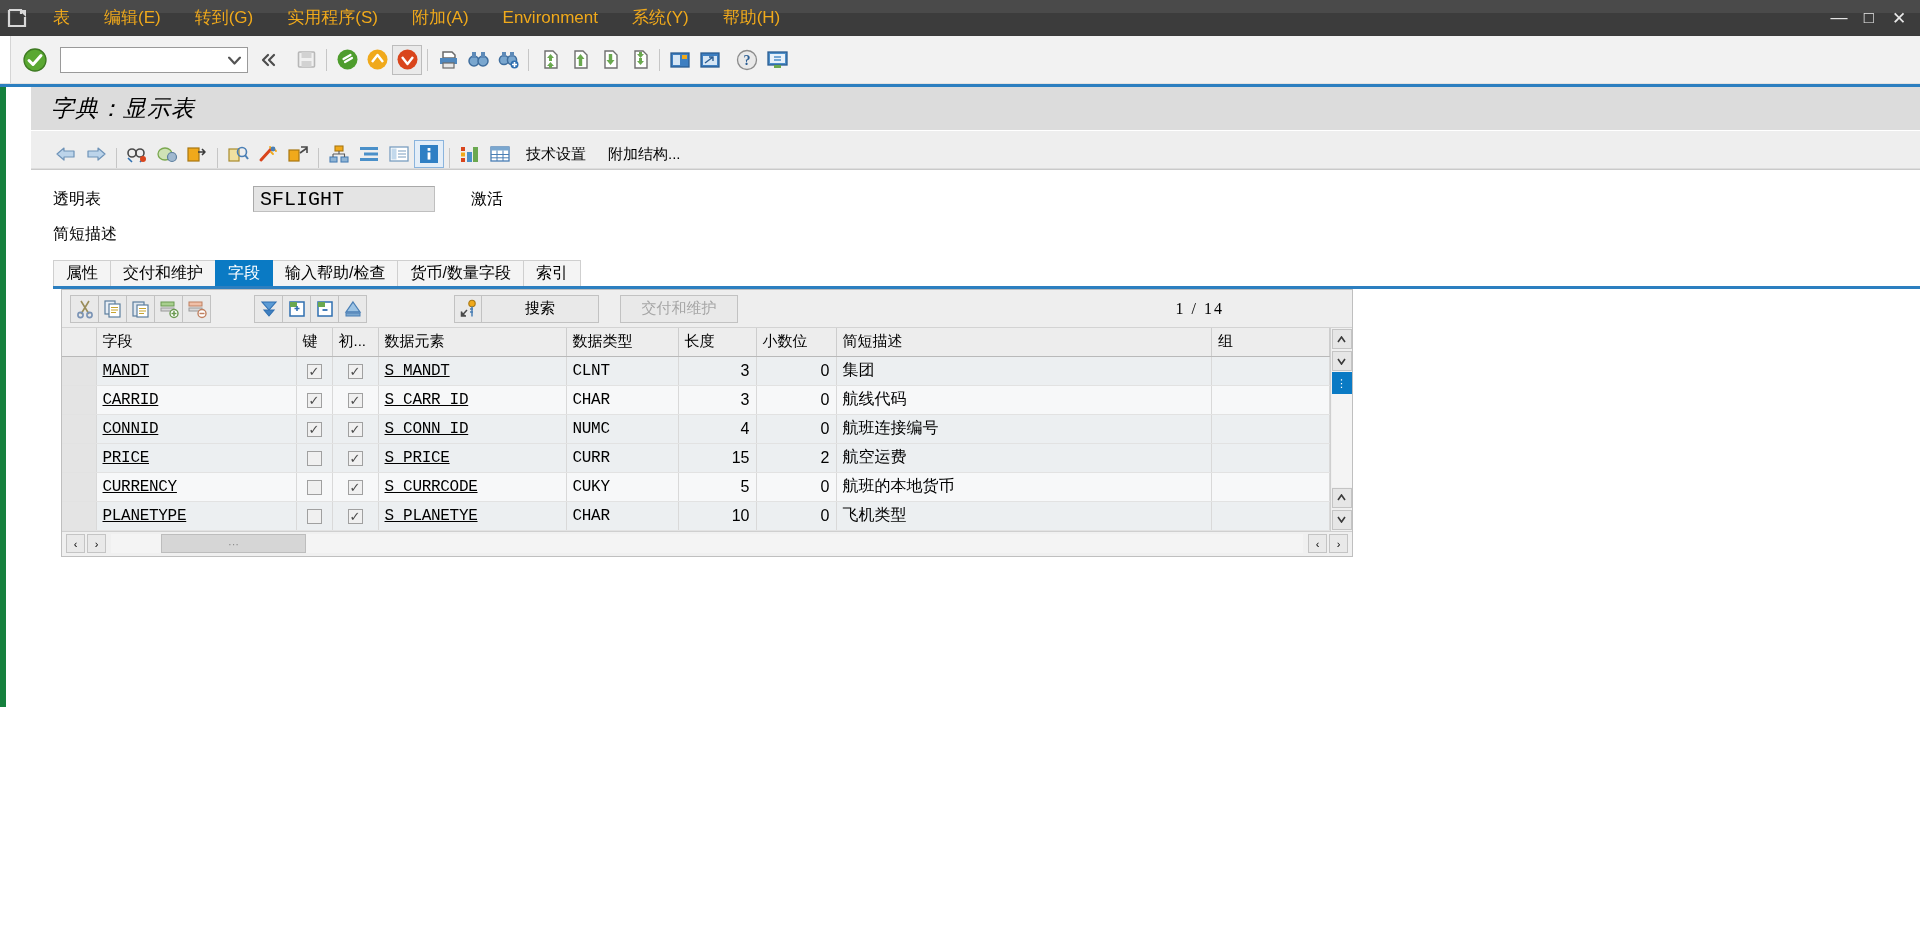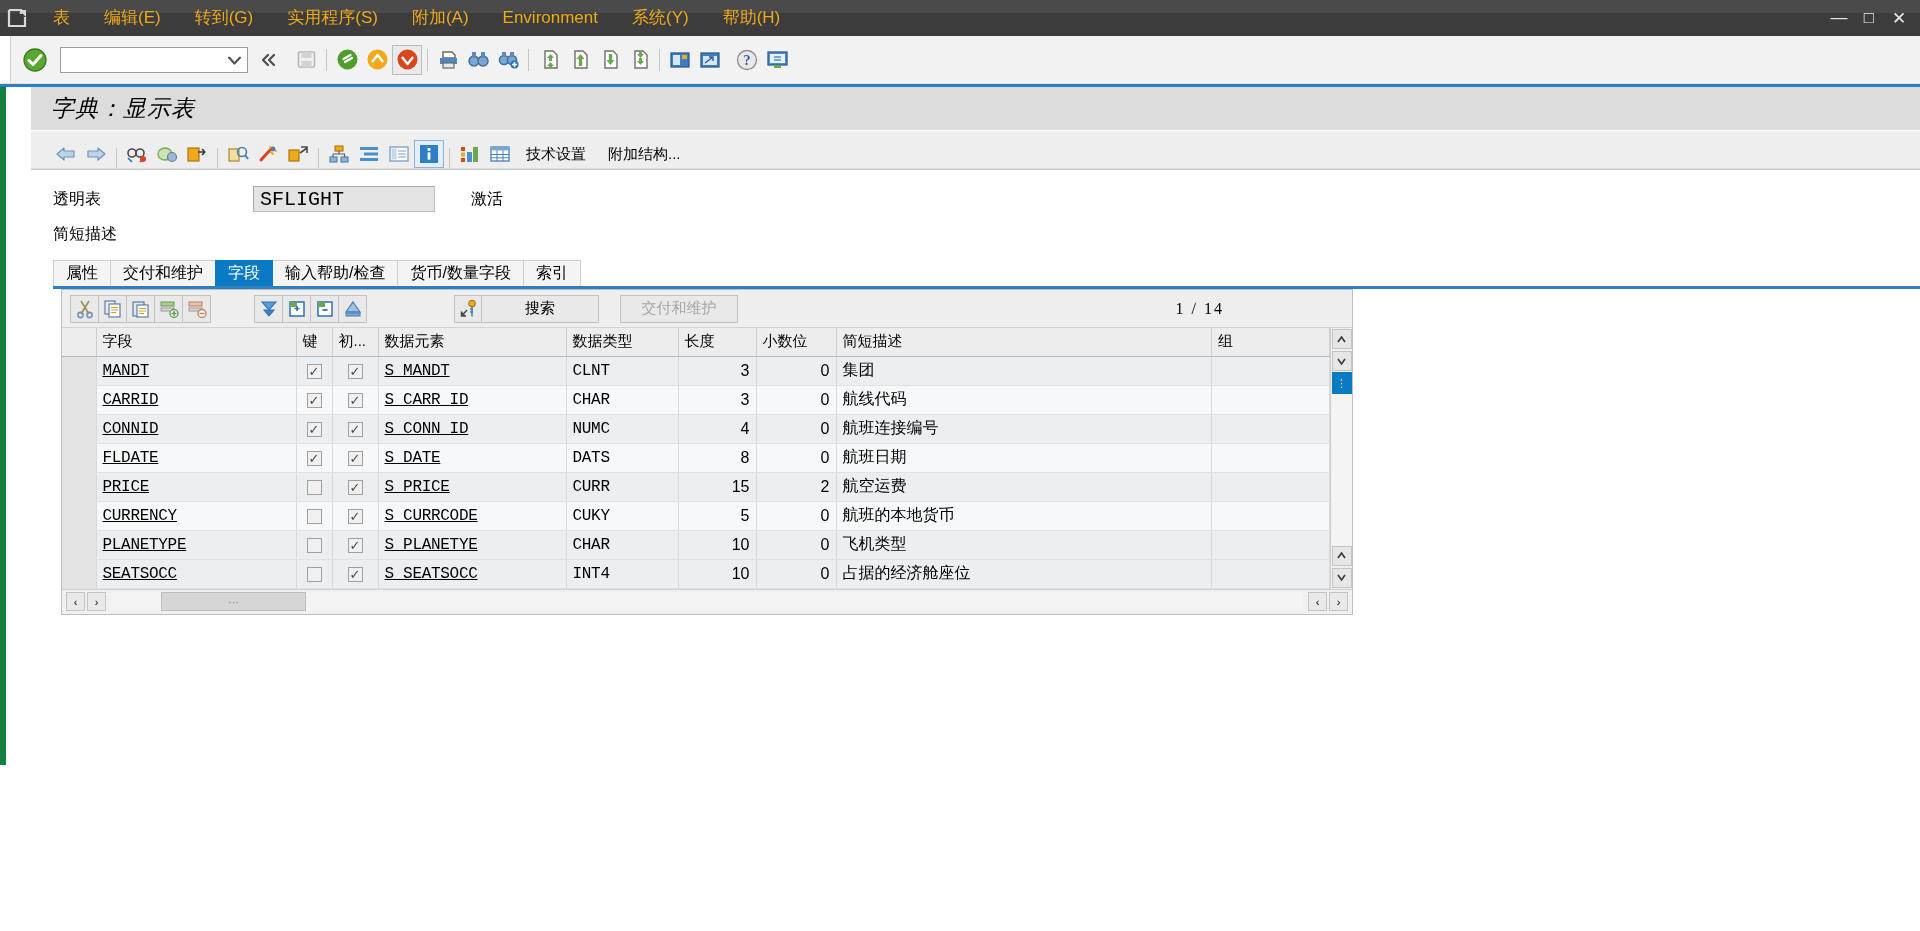--- a/index.html
+++ b/index.html
@@ -780,32 +780,20 @@
                 <td class="mono"><span class="linkish">CONNID</span></td>
                 <td class="c-center"><span class="cb">✓</span></td>
                 <td class="c-center"><span class="cb">✓</span></td>
                 <td class="mono"><span class="linkish">S_CONN_ID</span></td>
                 <td class="mono">NUMC</td>
                 <td class="num">4</td>
                 <td class="num">0</td>
                 <td>航班连接编号</td>
                 <td></td>
               </tr>
-              <tr class="row-norm">
-                <td class="rowsel"></td>
-                <td class="mono"><span class="linkish">FLDATE</span></td>
-                <td class="c-center"><span class="cb">✓</span></td>
-                <td class="c-center"><span class="cb">✓</span></td>
-                <td class="mono"><span class="linkish">S_DATE</span></td>
-                <td class="mono">DATS</td>
-                <td class="num">8</td>
-                <td class="num">0</td>
-                <td>航班日期</td>
-                <td></td>
-              </tr>
               <tr class="row-alt">
                 <td class="rowsel"></td>
                 <td class="mono"><span class="linkish">PRICE</span></td>
                 <td class="c-center"><span class="cb off">✓</span></td>
                 <td class="c-center"><span class="cb">✓</span></td>
                 <td class="mono"><span class="linkish">S_PRICE</span></td>
                 <td class="mono">CURR</td>
                 <td class="num">15</td>
                 <td class="num">2</td>
                 <td>航空运费</td>
@@ -828,32 +816,20 @@
                 <td class="mono"><span class="linkish">PLANETYPE</span></td>
                 <td class="c-center"><span class="cb off">✓</span></td>
                 <td class="c-center"><span class="cb">✓</span></td>
                 <td class="mono"><span class="linkish">S_PLANETYE</span></td>
                 <td class="mono">CHAR</td>
                 <td class="num">10</td>
                 <td class="num">0</td>
                 <td>飞机类型</td>
                 <td></td>
               </tr>
-              <tr class="row-alt">
-                <td class="rowsel"></td>
-                <td class="mono"><span class="linkish">SEATSOCC</span></td>
-                <td class="c-center"><span class="cb off">✓</span></td>
-                <td class="c-center"><span class="cb">✓</span></td>
-                <td class="mono"><span class="linkish">S_SEATSOCC</span></td>
-                <td class="mono">INT4</td>
-                <td class="num">10</td>
-                <td class="num">0</td>
-                <td>占据的经济舱座位</td>
-                <td></td>
-              </tr>
             </tbody>
         </table>
       </div>
 
       <div class="vscroll">
         <div class="sb-btn">
           <svg width="9" height="7" viewBox="0 0 9 7">
               <path d="M1 6 L4.5 1 L8 6" fill="none" stroke="#3a3a3a" stroke-width="1.6"></path>
             </svg>
         </div>

